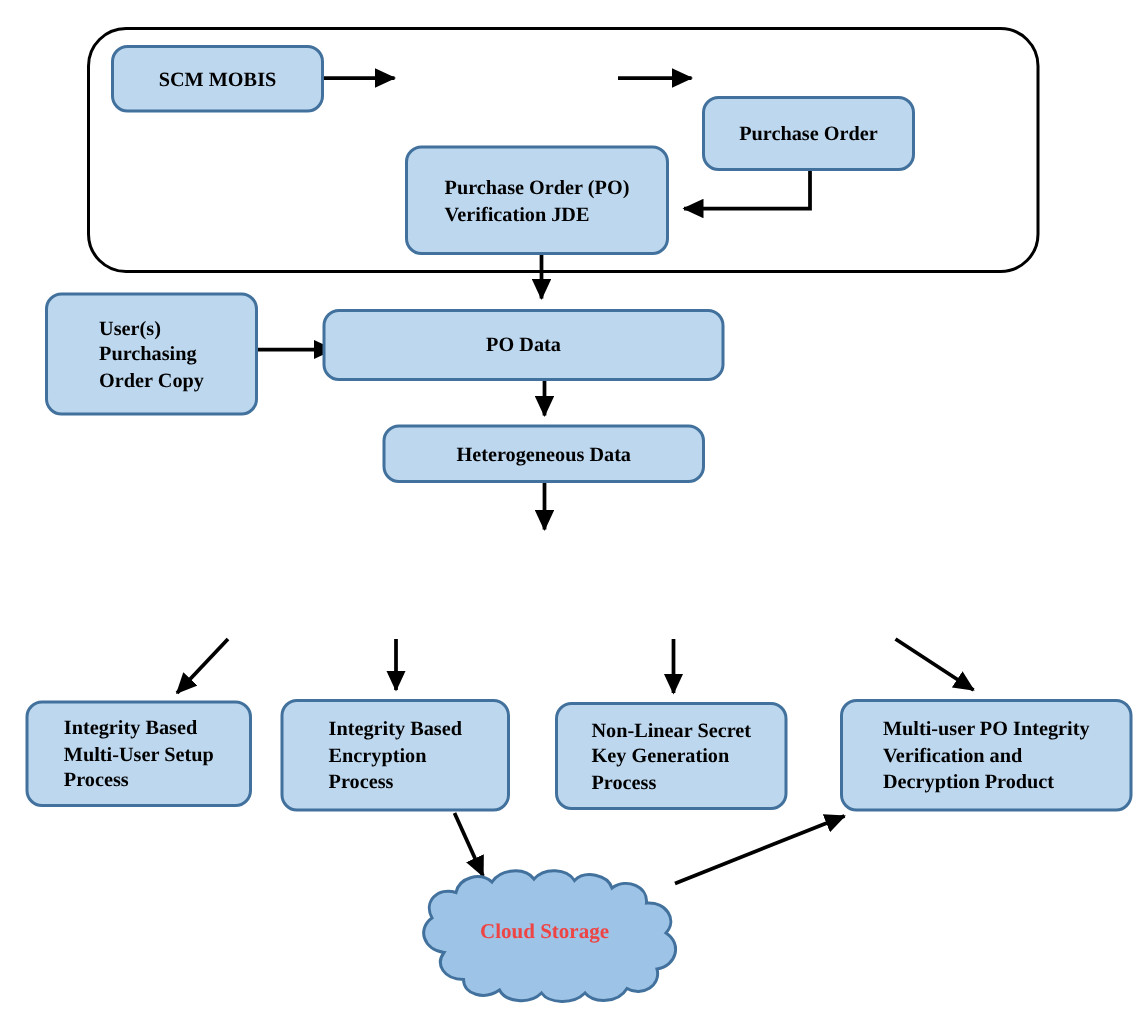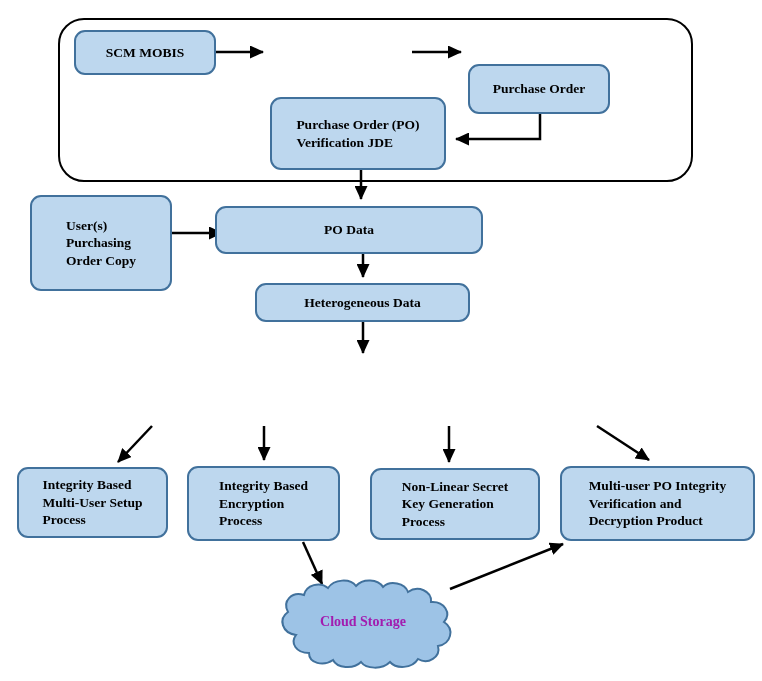--- a/index.html
+++ b/index.html
@@ -49,35 +49,35 @@
     align-items: center;
     justify-content: center;
     text-align: left;
     white-space: pre-line;
     z-index: 2;
   }
   .n-scm        { left: 74px;  top: 30px;  width: 142px; height: 45px; }
   .n-product    { left: 271px; top: 29px;  width: 141px; height: 48px; }
   .n-purchase   { left: 468px; top: 28px;  width: 142px; height: 50px; margin-top: 36px; }
   .n-jde        { left: 270px; top: 97px;  width: 176px; height: 73px; }
-  .n-users      { left: 30px;  top: 195px; width: 142px; height: 96px; }
+  .n-users      { left: 30px;  top: 195px; width: 142px; height: 82px; }
   .n-podata     { left: 215px; top: 206px; width: 268px; height: 48px; }
   .n-hetero     { left: 255px; top: 283px; width: 215px; height: 39px; }
   .n-cpabe      { left: 111px; top: 359px; width: 527px; height: 66px; font-size: 15px; }
   .n-setup      { left: 17px;  top: 467px; width: 151px; height: 71px; }
   .n-encrypt    { left: 187px; top: 466px; width: 153px; height: 75px; }
-  .n-keygen     { left: 370px; top: 468px; width: 170px; height: 72px; font-family: Liberation Serif, serif; }
+  .n-keygen     { left: 370px; top: 468px; width: 155px; height: 72px; font-family: Liberation Serif, serif; }
   .n-verify     { left: 560px; top: 466px; width: 195px; height: 75px; }
   .cloud-label {
     position: absolute;
     left: 283px;
     top: 614px;
     width: 160px;
     text-align: center;
-    color: #a21caf;
+    color: #ef4444;
     font-weight: bold;
     font-size: 14px;
     z-index: 2;
   }
 </style>
 </head>
 <body>
 
 <div class="canvas">
 

